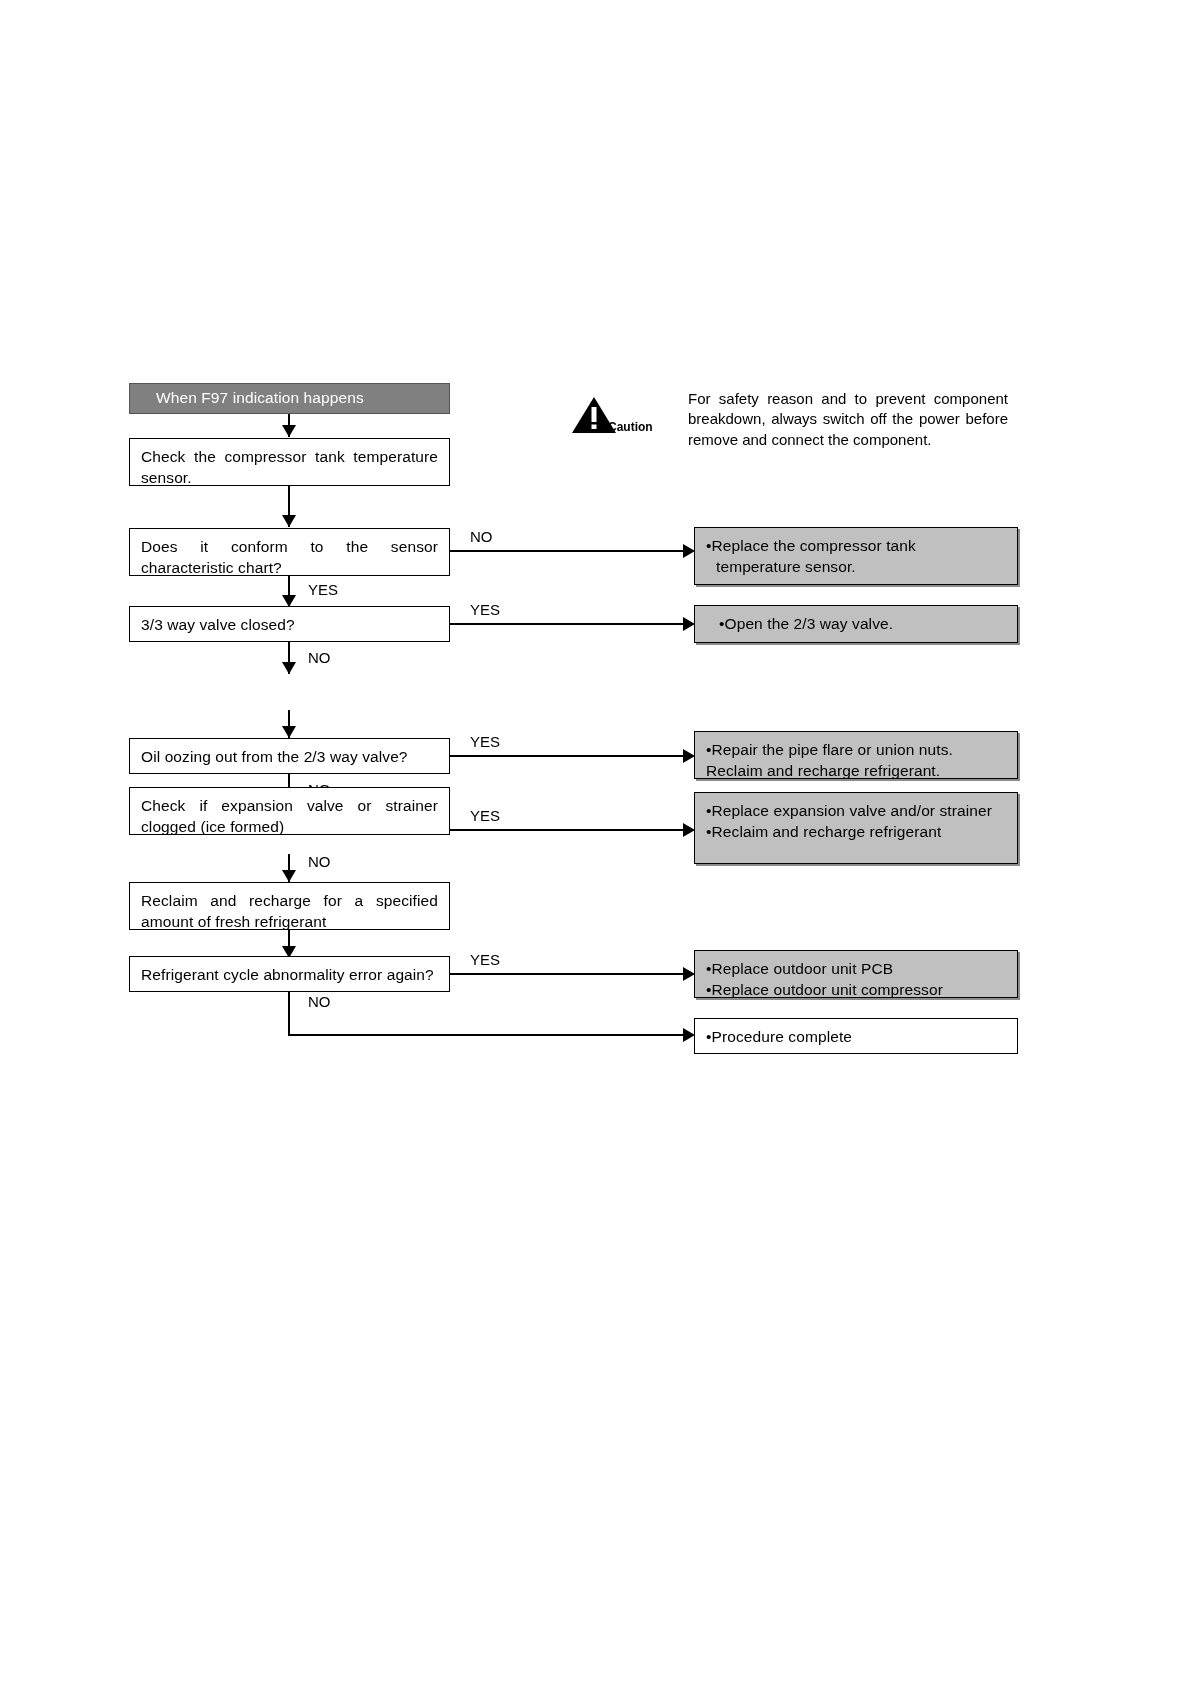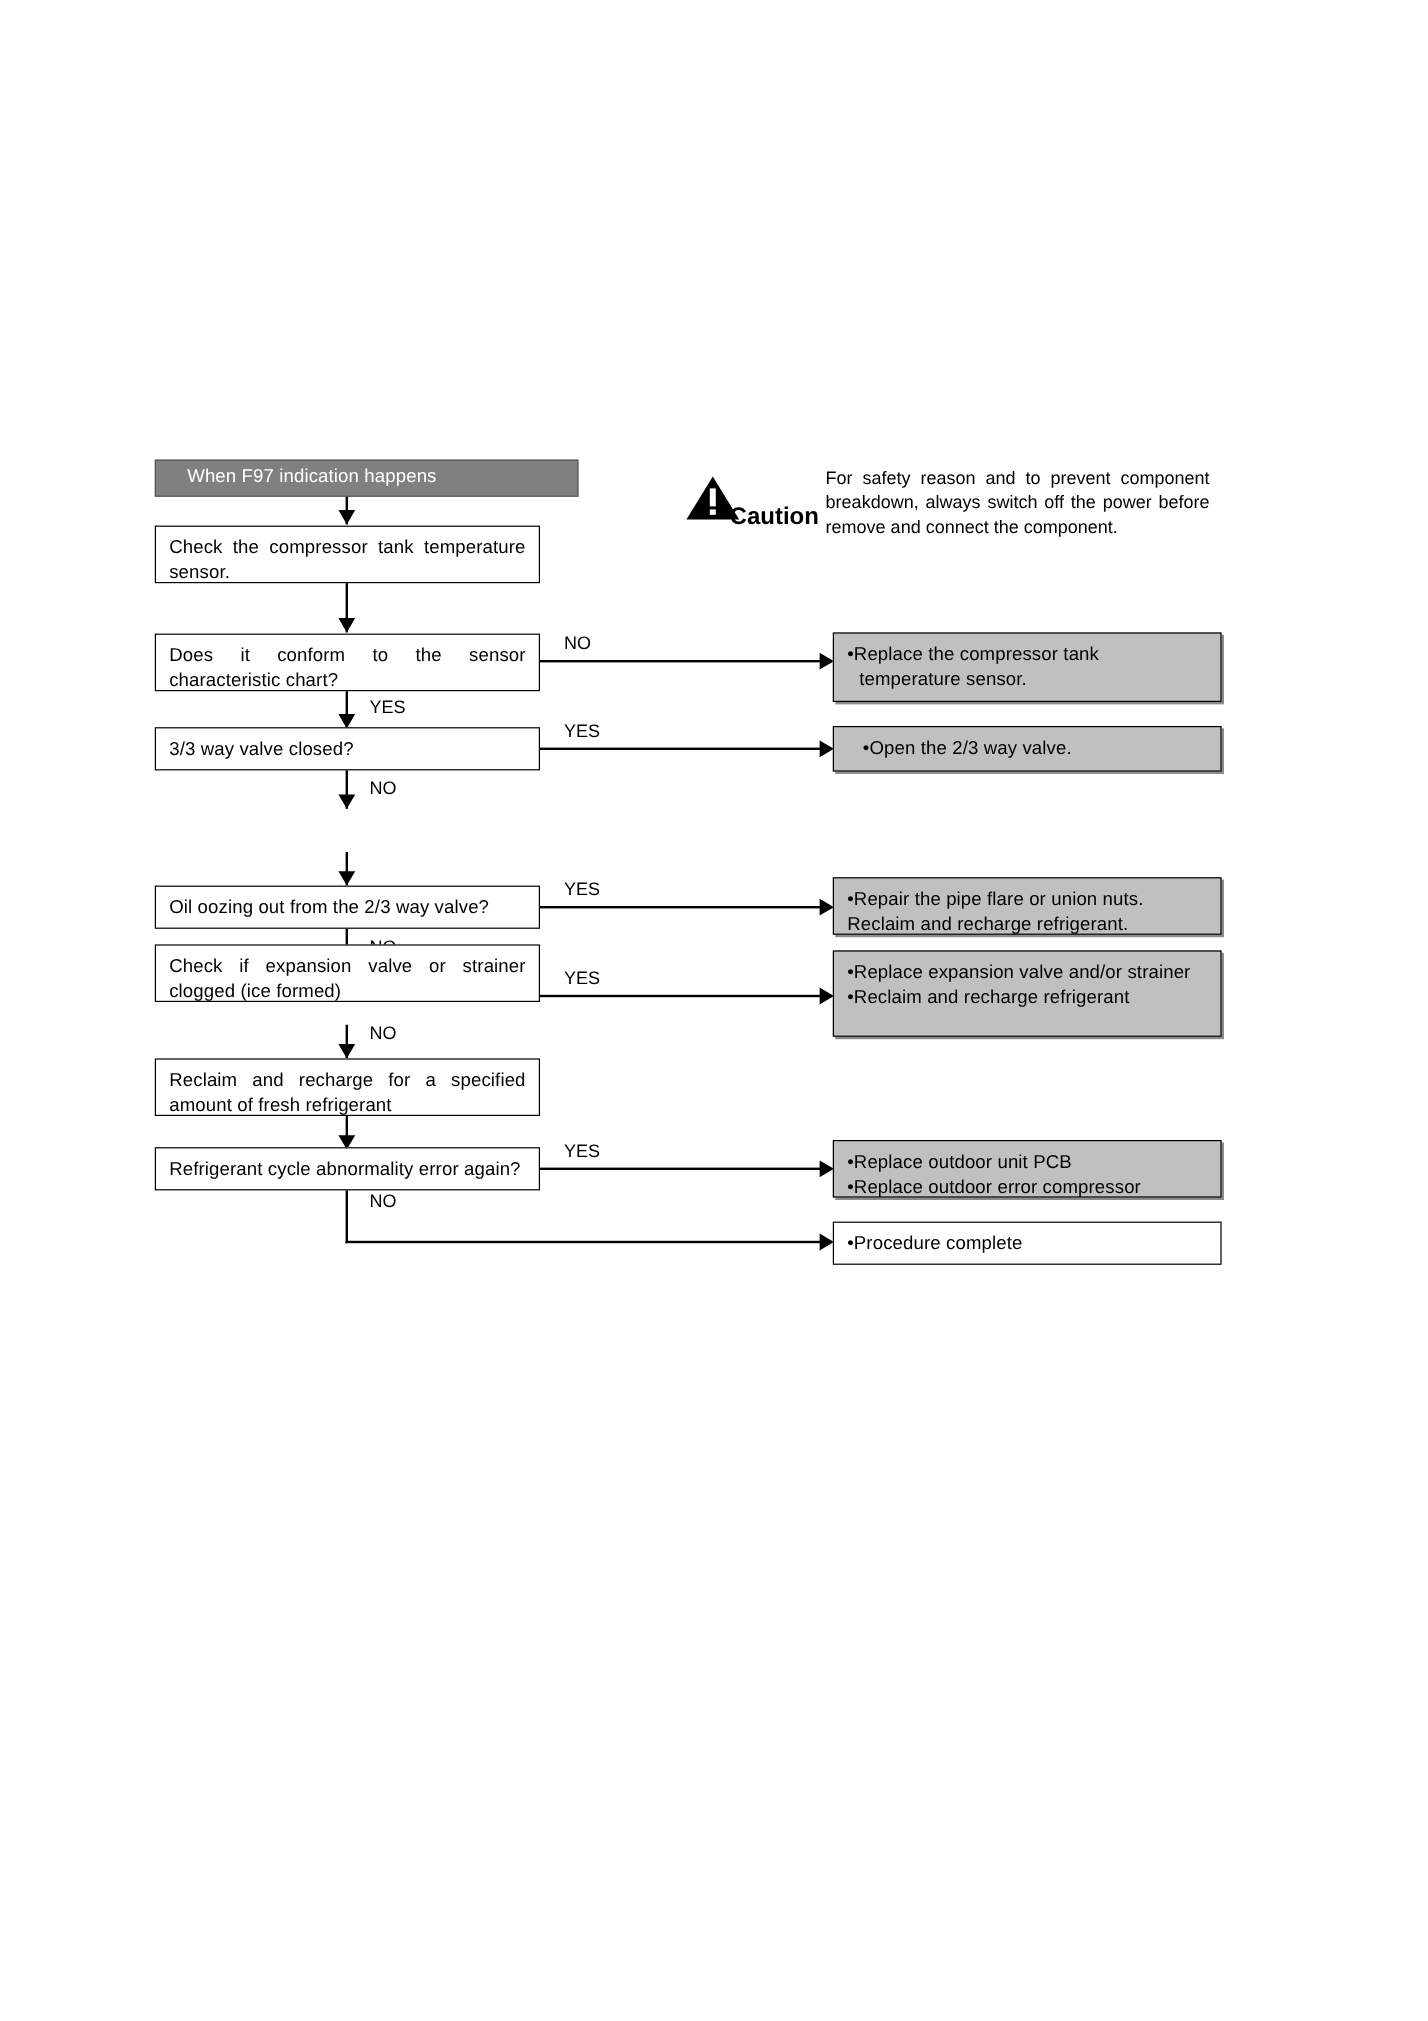--- a/index.html
+++ b/index.html
@@ -104,38 +104,38 @@
     position: absolute;
     display: flex;
     align-items: flex-end;
   }
   .caution-icon {
     position: absolute;
     left: 0; top: 0;
   }
   .caution-word {
     position: absolute;
-    font-size: 20px;
+    font-size: 12px;
     font-weight: bold;
     white-space: nowrap;
   }
   .caution-text {
     position: absolute;
     font-size: 15px;
     line-height: 1.35;
     text-align: justify;
     text-align-last: left;
   }
 </style>
 </head>
 <body>
 
 <div id="page">
 
-  <div class="box header-box" style="left:129px; top:383px; width:353px; height:31px;padding-left:26px;">
+  <div class="box header-box" style="left:129px; top:383px; width:321px; height:31px;padding-left:26px;">
     <span>When F97 indication happens</span>
   </div>
 
   <div class="vline" style="left:288px; top:414px; height:23px;"></div>
   <div class="arrow-down" style="left:282px; top:425px;"></div>
 
   <div class="box justify" style="left:129px; top:438px; width:321px; height:48px;">
     <span>Check the compressor tank temperature sensor.</span>
   </div>
 
@@ -228,21 +228,21 @@
     <span class="bullet-line">•Reclaim and recharge refrigerant</span>
   </div>
 
   <div class="box action-box" style="left:694px; top:731px; width:324px; height:48px;">
     <span class="bullet-line">•Repair the pipe flare or union nuts.</span>
     <span class="bullet-line">Reclaim and recharge refrigerant.</span>
   </div>
 
   <div class="box action-box" style="left:694px; top:950px; width:324px; height:48px;">
     <span class="bullet-line">•Replace outdoor unit PCB</span>
-    <span class="bullet-line">•Replace outdoor error compressor</span>
+    <span class="bullet-line">•Replace outdoor unit compressor</span>
   </div>
 
   <div class="box action-box white" style="left:694px; top:1018px; width:324px; height:36px;">
     <span class="bullet-line">•Procedure complete</span>
   </div>
 
   <div class="caution-wrap" style="left:570px; top:395px; width:120px; height:50px;">
     <svg class="caution-icon" width="48" height="40" viewBox="0 0 48 40">
       <polygon points="24,2 46,38 2,38" fill="#000000"></polygon>
       <rect x="21.5" y="12" width="5" height="15" fill="#ffffff"></rect>

